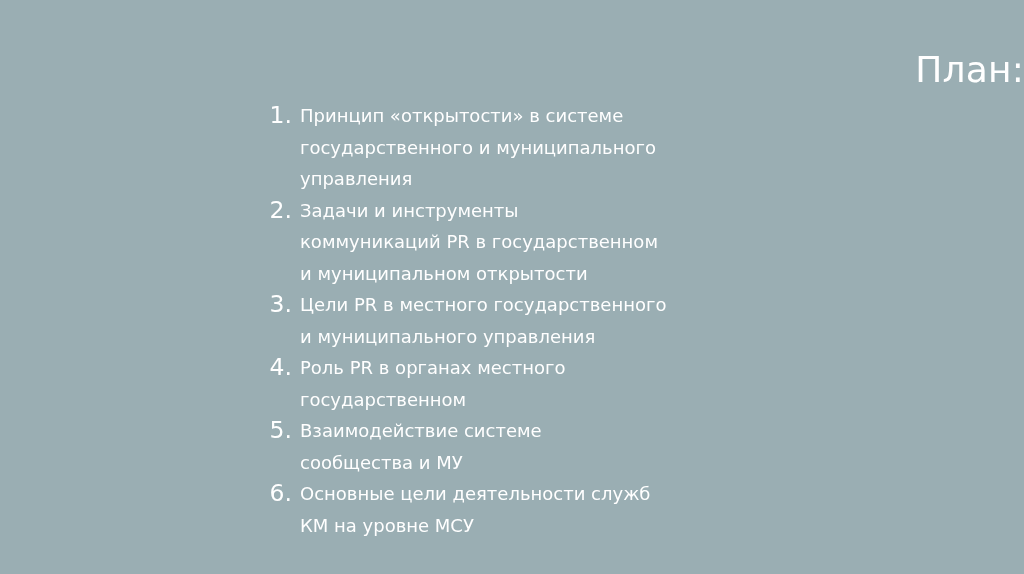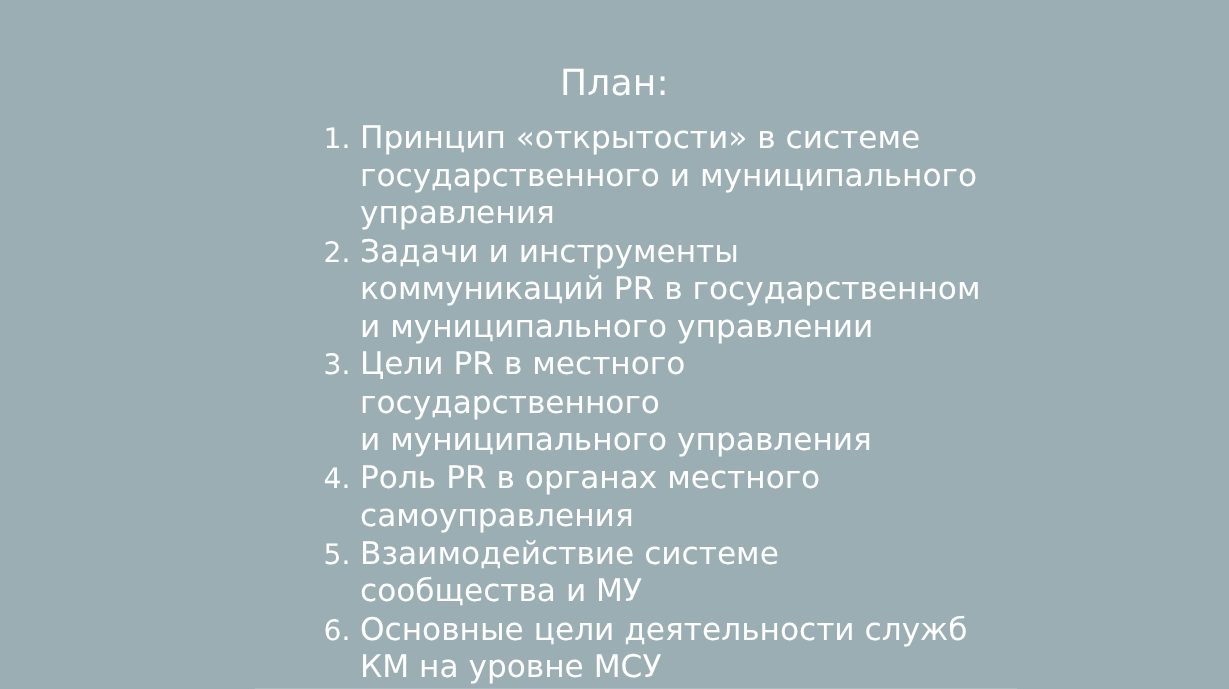--- a/index.html
+++ b/index.html
@@ -25,44 +25,44 @@
     left: 0;
     top: 0;
     width: 1024px;
     height: 574px;
   }
   .slide-title {
     position: absolute;
     left: 0;
     top: 52px;
     width: 1024px;
-    text-align: center;
+    text-align: right;
     color: #ffffff;
-    font-size: 30px;
+    font-size: 36px;
     line-height: 36px;
     font-weight: normal;
     letter-spacing: 0.2px;
   }
   .list-wrap {
     position: absolute;
     left: 262px;
     top: 100px;
     width: 560px;
   }
   ol.plan-list {
     margin: 0;
     padding: 0;
     list-style: none;
     counter-reset: planitem;
   }
   ol.plan-list > li {
     position: relative;
     counter-increment: planitem;
     color: #ffffff;
-    font-size: 26px;
+    font-size: 18px;
     line-height: 31.5px;
     padding-left: 38px;
     margin: 0 0 0 0;
     text-indent: 0;
   }
   ol.plan-list > li::before {
     content: counter(planitem) ".";
     position: absolute;
     left: 0;
     top: 0;
@@ -88,29 +88,29 @@
     <div class="list-wrap">
       <ol class="plan-list">
         <li>
           <span class="item-text">Принцип «открытости» в системе
 государственного и муниципального
 управления</span>
         </li>
         <li>
           <span class="item-text">Задачи и инструменты
 коммуникаций PR в государственном
-и муниципального управлении</span>
+и муниципальном открытости</span>
         </li>
         <li>
           <span class="item-text">Цели PR в местного государственного
 и муниципального управления</span>
         </li>
         <li>
           <span class="item-text">Роль PR в органах местного
-самоуправления</span>
+государственном</span>
         </li>
         <li>
           <span class="item-text">Взаимодействие системе
 сообщества и МУ</span>
         </li>
         <li>
           <span class="item-text">Основные цели деятельности служб
 КМ на уровне МСУ</span>
         </li>
       </ol>

